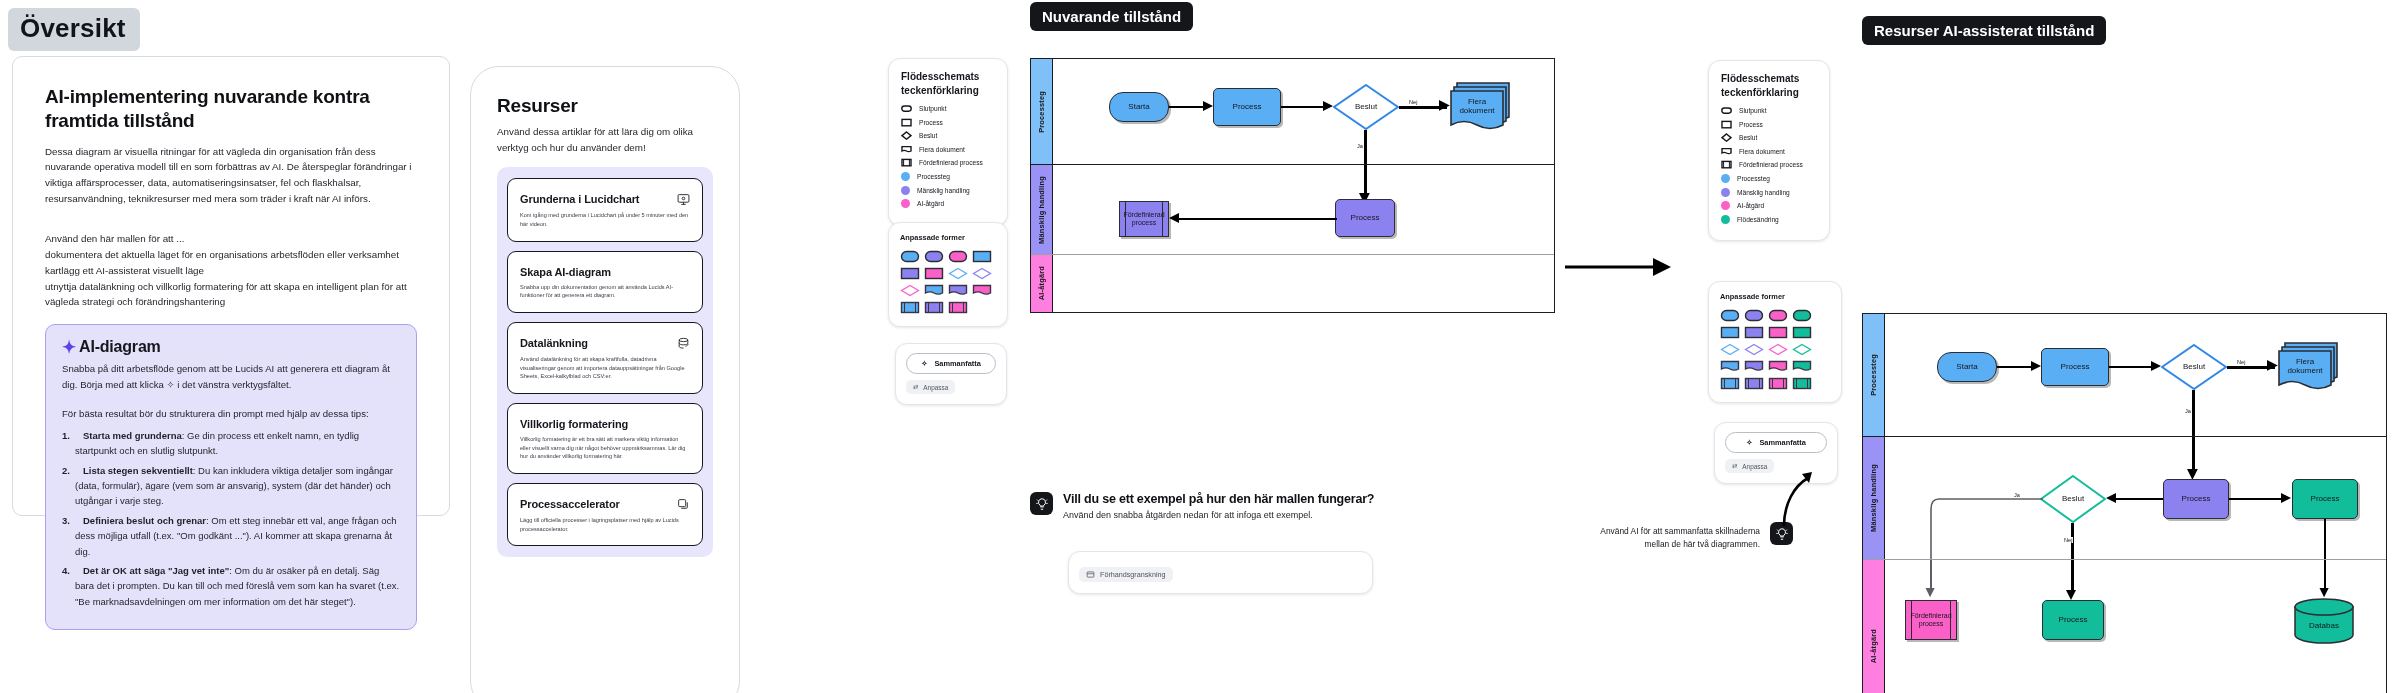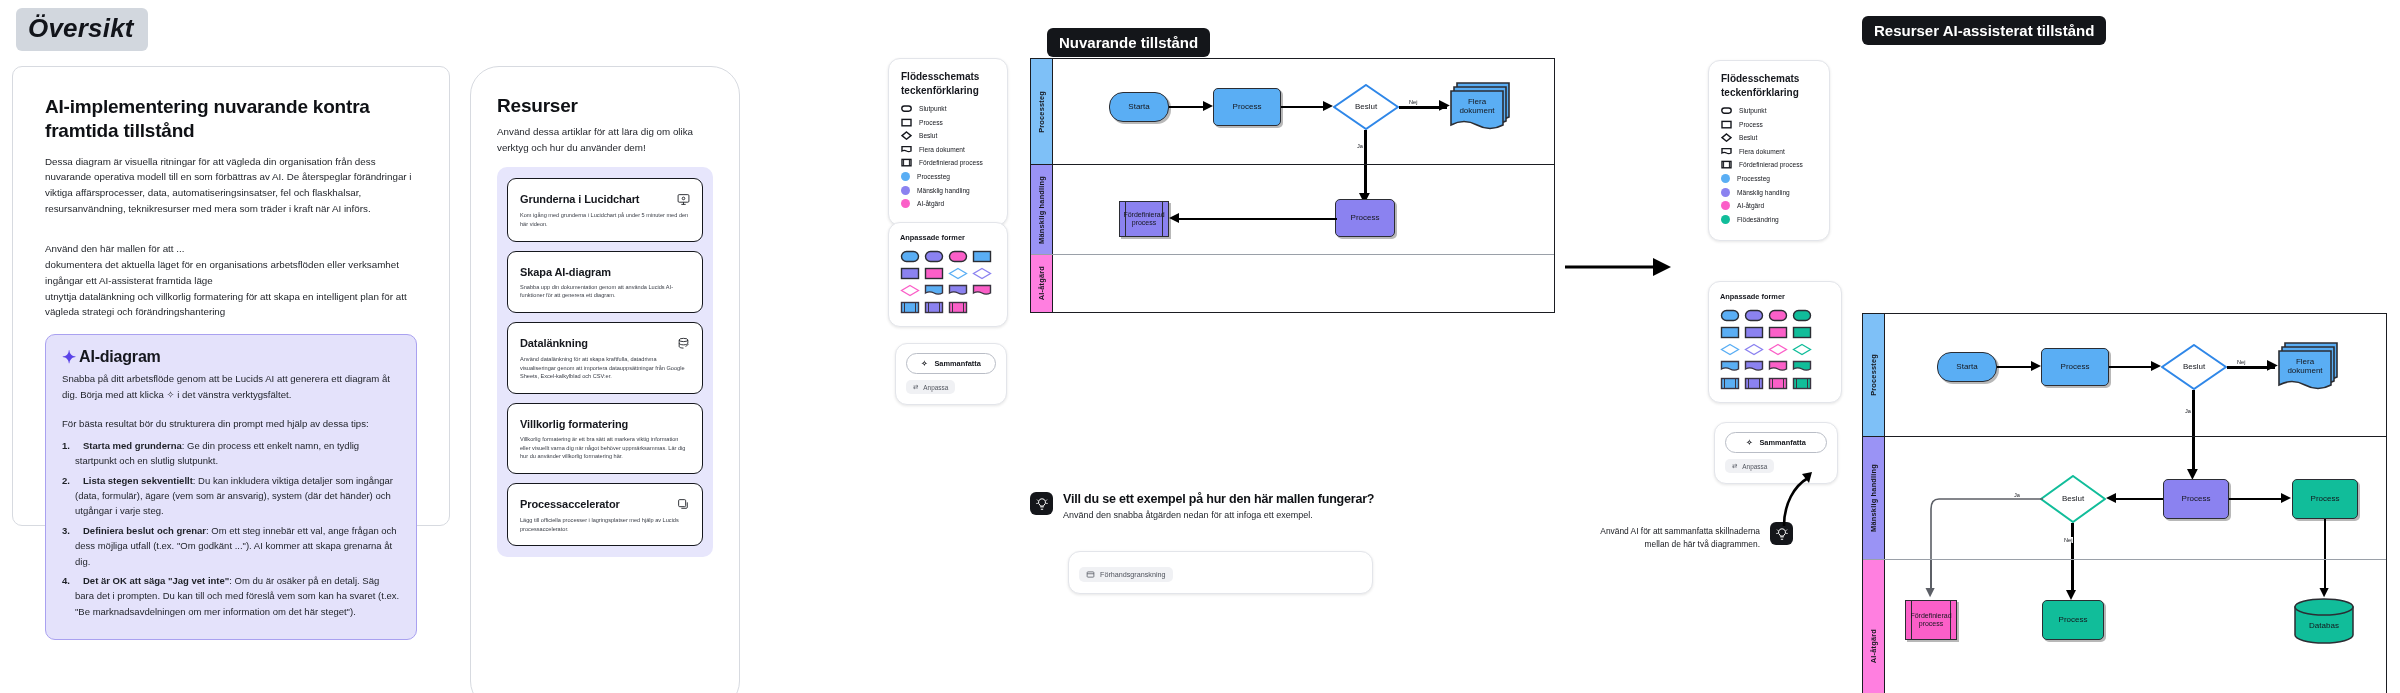--- a/index.html
+++ b/index.html
@@ -169,30 +169,30 @@
     padding: 3px 7px; font-size: 7.2px; color: #50545d;
   }
 
   .note-txt { font-size: 8.4px; color: #15171d; line-height: 1.55; text-align: right; }
 </style>
 </head>
 <body>
 
 <div class="canvas">
 
-  <div class="abs tag-grey" style="left:16px; top:8px;font-style:italic;">Översikt</div>
-
-  <div class="abs card" style="left:12px; top:66px; width:438px; height:460px;">
+  <div class="abs tag-grey" style="left:8px; top:8px;">Översikt</div>
+
+  <div class="abs card" style="left:12px; top:56px; width:438px; height:460px;">
     <div style="padding:28px 32px 0 32px;">
       <div class="ov-title">AI-implementering nuvarande kontra framtida tillstånd</div>
       <div class="ov-body">Dessa diagram är visuella ritningar för att vägleda din organisation från dess nuvarande operativa modell till en som förbättras av AI. De återspeglar förändringar i viktiga affärsprocesser, data, automatiseringsinsatser, fel och flaskhalsar, resursanvändning, teknikresurser med mera som träder i kraft när AI införs.</div>
       <div style="height:24px;"></div>
       <div class="ov-body2">Använd den här mallen för att ...</div>
       <div class="ov-body2">dokumentera det aktuella läget för en organisations arbetsflöden eller verksamhet</div>
-      <div class="ov-body2">ingångar ett AI-assisterat framtida läge</div>
+      <div class="ov-body2">kartlägg ett AI-assisterat visuellt läge</div>
       <div class="ov-body2">utnyttja datalänkning och villkorlig formatering för att skapa en intelligent plan för att vägleda strategi och förändringshantering</div>
 
       <div class="ai-box" style="margin-top:14px;">
         <div class="ai-head">
           <span class="spark">✦</span>
           <span>AI-diagram</span>
         </div>
         <div class="ai-sub">Snabba på ditt arbetsflöde genom att be Lucids AI att generera ett diagram åt dig. Börja med att klicka ✧ i det vänstra verktygsfältet.</div>
         <div class="ai-tips">För bästa resultat bör du strukturera din prompt med hjälp av dessa tips:</div>
         <ul class="ai-list">
@@ -395,21 +395,21 @@
         <span>✧</span>
         <span>Sammanfatta</span>
       </div>
       <div class="aiact-chip">
         <span>⇄</span>
         <span>Anpassa</span>
       </div>
     </div>
   </div>
 
-  <div class="abs tag-black" style="left:1030px; top:28px;margin-left:17px;">Nuvarande tillstånd</div>
+  <div class="abs tag-black" style="left:1030px; top:2px;">Nuvarande tillstånd</div>
 
   <div class="abs lane-wrap" style="left:1030px; top:58px; width:525px; height:255px;">
 
     <div class="lane" style="height:105px;">
       <div class="lane-hdr" style="background:#7ec0f7;">
         <span>Processteg</span>
       </div>
       <div class="lane-body">
 
         <div class="node n-term" style="left:56px; top:33px; width:60px; height:30px; background:#5aaef4;">

